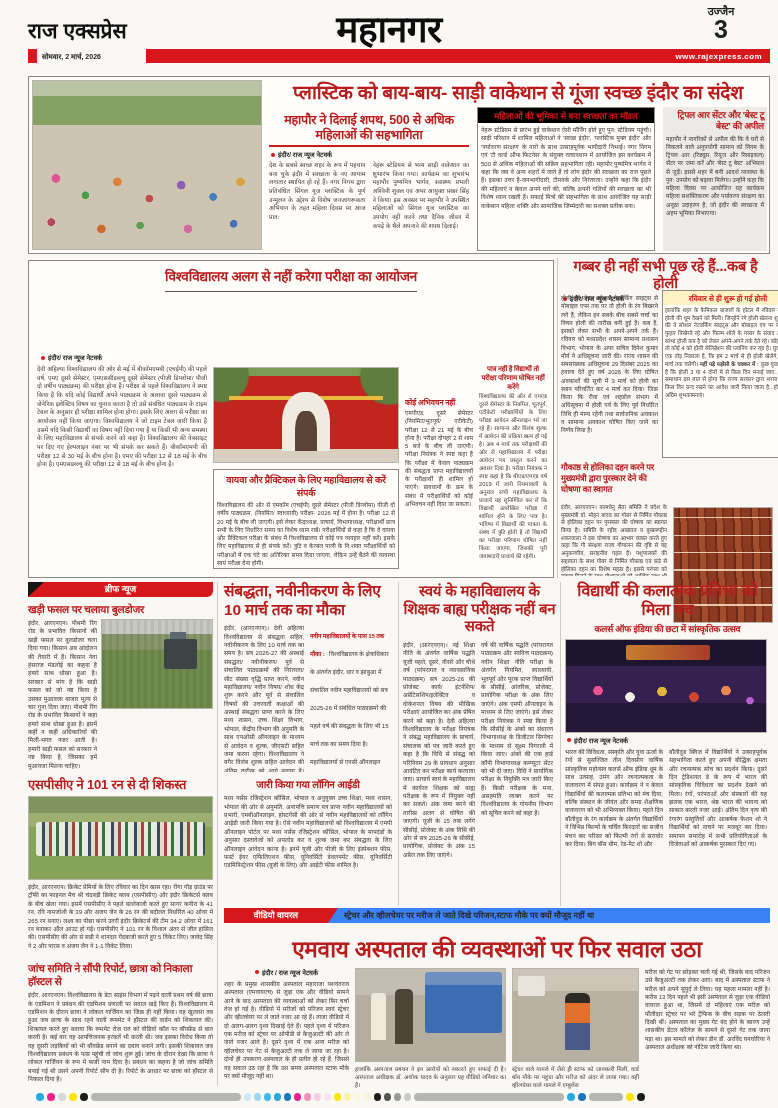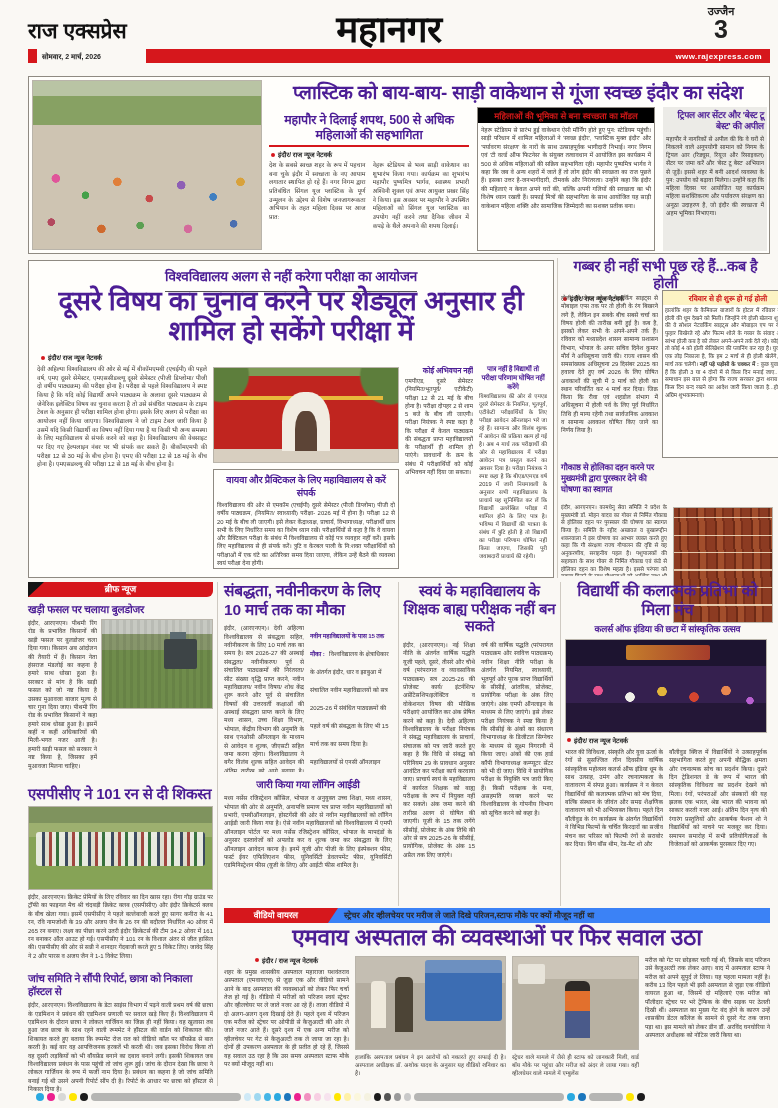--- a/index.html
+++ b/index.html
@@ -1,19 +1,19 @@
 <!DOCTYPE html>
 <html lang="hi"><head>
 <meta charset="utf-8">
 <style>
   html,body{margin:0;padding:0;background:#e8e6e1;}
   .page{position:relative;width:778px;height:1108px;margin:0 auto;background:#faf8f4;
         font-family:"Liberation Sans","DejaVu Sans",sans-serif;color:#222;overflow:hidden;}
   .abs{position:absolute;}
-  .hl{font-weight:800;color:#4c1d95;letter-spacing:-.2px;}
+  .hl{font-weight:800;color:#b91c1c;letter-spacing:-.2px;}
   .body-txt{font-size:6.2px;line-height:1.4;color:#3b3833;text-align:justify;overflow:hidden;}
   .cols2{column-count:2;column-gap:7px;}
   .byline{display:flex;align-items:center;gap:3px;font-size:6.6px;font-weight:700;color:#242424;}
   .byline .dot{width:4px;height:4px;border-radius:50%;background:#d6171c;flex:0 0 auto;}
   .box{border:1px solid #8f8a82;background:#fffefb;box-sizing:border-box;}
   .rule-l{border-left:1px solid #cfcac2;}
   .rule-r{border-right:1px solid #cfcac2;}
   .ph{box-sizing:border-box;border:1px solid #b9b4aa;position:relative;overflow:hidden;}
   .ph i{position:absolute;display:block;}
 
@@ -128,35 +128,34 @@
     <div class="abs gray-box" style="left:634px;top:30px;width:104px;height:144px;padding:3px;box-sizing:border-box;">
       <div class="hl" style="font-size:9px;line-height:1.25;text-align:right;">ट्रिपल आर सेंटर और 'बेस्ट टू बेस्ट' की अपील</div>
       <div class="body-txt" style="font-size:5.9px;margin-top:2px;height:112px;">महापौर ने नागरिकों से अपील की कि वे घरों से निकलने वाले अनुपयोगी सामान को निगम के ट्रिपल आर (रिड्यूस, रियूज और रिसाइकल) सेंटर पर जमा करें और 'बेस्ट टू बेस्ट' अभियान से जुड़ें। इससे शहर में बनी आदर्श व्यवस्था के पुन: उपयोग को बढ़ावा मिलेगा। उन्होंने कहा कि महिला दिवस पर आयोजित यह कार्यक्रम महिला सशक्तिकरण और पर्यावरण संरक्षण का अनूठा उदाहरण है, जो इंदौर की स्वच्छता में अहम भूमिका निभाएगा।</div>
     </div>
   </div>
 
   <div class="abs box" style="left:28px;top:260px;width:526px;height:318px;">
     <div class="abs" style="left:0;right:0;top:6px;text-align:center;">
       <span class="hl" style="font-size:13.5px;border-bottom:1px solid #555;padding-bottom:7px;">विश्वविद्यालय अलग से नहीं करेगा परीक्षा का आयोजन</span>
     </div>
-    <div class="abs hl" style="left:6px;right:6px;top:26px;font-size:27px;line-height:1.1;text-align:center;">दूसरे विषय का चुनाव करने पर शेड्यूल अनुसार ही शामिल हो सकेंगे परीक्षा में</div>
     <div class="byline abs" style="left:12px;top:92px;">
       <i class="dot"></i>
       <span>इंदौर/ राज न्यूज नेटवर्क</span>
     </div>
     <div class="abs body-txt" style="left:8px;top:104px;width:170px;height:204px;">देवी अहिल्या विश्वविद्यालय की ओर से मई में बीकॉमएमबी (एचईपी) की पहले वर्ष, एमए दूसरे सेमेस्टर, एमएससीडब्ल्यू दूसरे सेमेस्टर (पीजी डिप्लोमा/ पीजी दो वर्षीय पाठ्यक्रम) की परीक्षा होना है। परीक्षा से पहले विश्वविद्यालय ने स्पष्ट किया है कि यदि कोई विद्यार्थी अपने पाठ्यक्रम के अलावा दूसरे पाठ्यक्रम से जेनेरिक इलेक्टिव विषय का चुनाव करता है तो उसे संबंधित पाठ्यक्रम के टाइम टेबल के अनुसार ही परीक्षा शामिल होना होगा। इसके लिए अलग से परीक्षा का आयोजन नहीं किया जाएगा। विश्वविद्यालय ने जो टाइम टेबल जारी किया है उसमें यदि किसी विद्यार्थी का विषय नहीं दिया गया है या किसी भी अन्य समस्या के लिए महाविद्यालय से संपर्क करने को कहा है। विश्वविद्यालय की वेबसाइट पर दिए गए हेल्पलाइन नंबर पर भी संपर्क कर सकते हैं। बीकॉमएमपी की परीक्षा 12 से 30 मई के बीच होना है। एमए की परीक्षा 12 से 18 मई के बीच होना है। एमएसडब्ल्यू की परीक्षा 12 से 18 मई के बीच होना है।</div>
     <div class="abs ph ph-gate" style="left:184px;top:106px;width:186px;height:96px;">
       <i class="leaf1"></i>
         <i class="leaf2"></i>
         <i class="band"></i>
         <i class="arch"></i>
         <i class="door"></i>
     </div>
     <div class="abs" style="left:376px;top:104px;width:68px;height:204px;overflow:hidden;">
-      <div class="hl" style="font-size:7.6px;text-align:right;">कोई अभिवचन नहीं</div>
+      <div class="hl" style="font-size:7.6px;text-align:left;margin-top:32px;">कोई अभिवचन नहीं</div>
       <div class="body-txt" style="font-size:5.9px;margin-top:2px;">एमपीएड, दूसरे सेमेस्टर (नियमित/भूतपूर्व/ एटीकेटी) परीक्षा 12 से 21 मई के बीच होना है। परीक्षा दोपहर 2 से शाम 5 बजे के बीच ली जाएगी। परीक्षा नियंत्रक ने स्पष्ट कहा है कि परीक्षा में केवल पाठ्यक्रम की संबद्धता प्राप्त महाविद्यालयों के परीक्षार्थी ही शामिल हो पाएंगे। प्रावधानों के क्रम के संबंध में परीक्षार्थियों को कोई अभिवचन नहीं दिया जा सकता।</div>
     </div>
     <div class="abs" style="left:450px;top:104px;width:68px;height:204px;overflow:hidden;">
       <div class="hl" style="font-size:7px;text-align:center;line-height:1.25;">पात्र नहीं है विद्यार्थी तो परीक्षा परिणाम घोषित नहीं करेंगे</div>
       <div class="body-txt" style="font-size:5.7px;margin-top:2px;">विश्वविद्यालय की ओर से एमएड दूसरे सेमेस्टर के नियमित, भूतपूर्व, एटीकेटी परीक्षार्थियों के लिए परीक्षा आवेदन ऑनलाइन भरे जा रहे हैं। सामान्य और विलंब शुल्क में आवेदन की प्रक्रिया खत्म हो गई है। अब 4 मार्च तक परीक्षार्थी की ओर से महाविद्यालय में परीक्षा आवेदन पत्र प्रस्तुत करने का अवसर दिया है। परीक्षा नियंत्रक ने स्पष्ट कहा है कि बीएड/एमएड वर्ष 2019 में जारी नियमावली के अनुसार सभी महाविद्यालय के प्राचार्य यह सुनिश्चित कर लें कि विद्यार्थी उल्लेखित परीक्षा में शामिल होने के लिए पात्र है। भविष्य में विद्यार्थी की पात्रता के संबंध में त्रुटि होती है तो विद्यार्थी का परीक्षा परिणाम घोषित नहीं किया जाएगा, जिसकी पूरी जवाबदारी प्राचार्य की रहेगी।</div>
     </div>
     <div class="abs box" style="left:184px;top:208px;width:186px;height:100px;padding:3px;">
       <div class="hl" style="font-size:9.5px;text-align:center;">वायवा और प्रैक्टिकल के लिए महाविद्यालय से करें संपर्क</div>
       <div class="body-txt" style="font-size:5.9px;margin-top:2px;height:74px;">विश्वविद्यालय की ओर से एमकॉम (एचईपी) दूसरे सेमेस्टर (पीजी डिप्लोमा) पीजी दो वर्षीय पाठ्यक्रम, (नियमित/ स्वाध्यायी) परीक्षा- 2026 मई में होना है। परीक्षा 12 से 20 मई के बीच ली जाएगी। इसे लेकर केंद्राध्यक्ष, प्राचार्य, विभागाध्यक्ष, परीक्षार्थी छात्र सभी के लिए निर्धारित समय का विशेष ध्यान रखें। परीक्षार्थियों से कहा है कि वे वायवा और प्रैक्टिकल परीक्षा के संबंध में विश्वविद्यालय से कोई पत्र व्यवहार नहीं करें। इसके लिए महाविद्यालय से ही संपर्क करें। त्रुटि व केरबल पाली के नि:शक्त परीक्षार्थियों को परीक्षाओं में एक घंटे का अतिरिक्त समय दिया जाएगा, लेकिन उन्हें बैठने की व्यवस्था स्वयं परीक्षा देना होगी।</div>
     </div>
@@ -189,21 +188,21 @@
       <span>ब्रीफ न्यूज</span>
     </div>
     <div class="hl" style="font-size:10.5px;margin-top:5px;">खड़ी फसल पर चलाया बुलडोजर</div>
     <div style="margin-top:3px;height:152px;overflow:hidden;">
       <div class="ph ph-dozer" style="float:right;width:112px;height:90px;margin:0 0 3px 4px;">
           <i class="cab2"></i>
           <i class="cab"></i>
         </div>
       <div class="body-txt" style="font-size:6px;">इंदौर, आरएनएन। पीथमी रिंग रोड के प्रभावित किसानों की खड़ी फसल पर बुलडोजर चला दिया गया। किसान अब आंदोलन की तैयारी में हैं। किसान नेता हंसराज मंडलोई का कहना है हमारे साथ धोखा हुआ है। सरकार से मांग है कि खड़ी फसल को जो नष्ट किया है उसका मुआवजा बाजार मूल्य से चार गुना दिया जाए। पीथमी रिंग रोड के प्रभावित किसानों ने कहा हमारे साथ धोखा हुआ है। इसमें कहीं न कहीं अधिकारियों की मिली-भगत नजर आती है। हमारी खड़ी फसल को सरकार ने नष्ट किया है, जिसका हमें मुआवजा मिलना चाहिए।</div>
     </div>
-    <div class="hl" style="font-size:15px;margin-top:12px;">एसपीसीए ने 101 रन से दी शिकस्त</div>
+    <div class="hl" style="font-size:13px;margin-top:4px;">एसपीसीए ने 101 रन से दी शिकस्त</div>
     <div class="ph ph-cricket" style="width:100%;height:84px;margin:3px 0;box-sizing:border-box;">
         <i class="team"></i>
       </div>
     <div class="body-txt" style="font-size:6px;height:74px;">इंदौर, आरएनएन। क्रिकेट प्रेमियों के लिए रविवार का दिन खास रहा। रीगा गौड़ ग्राउंड पर ट्रॉफी का फाइनल मैच श्री चंदबड़ी क्रिकेट क्लब (एसपीसीए) और इंदौर क्रिकेटर्स क्लब के बीच खेला गया। इसमें एसपीसीए ने पहले बल्लेबाजी करते हुए सागर कनीरा के 41 रन, रवि नामजोशी के 39 और अजय जैन के 26 रन की बदौलत निर्धारित 40 ओवर में 265 रन बनाए। लक्ष्य का पीछा करने उतरी इंदौर क्रिकेटर्स की टीम 34.2 ओवर में 161 रन बनाकर ऑल आउट हो गई। एसपीसीए ने 101 रन के विशाल अंतर से जीत हासिल की। एसपीसीए की ओर से सन्नी ने शानदार गेंदबाजी करते हुए 5 विकेट लिए। जावेद सिंह ने 2 और पारस व अजय जैन ने 1-1 विकेट लिया।</div>
     <div class="hl" style="font-size:10.5px;line-height:1.25;margin-top:5px;">जांच समिति ने सौंपी रिपोर्ट, छात्रा को निकाला हॉस्टल से</div>
     <div class="body-txt" style="font-size:6px;height:96px;margin-top:3px;">इंदौर, आरएनएन। विश्वविद्यालय के डेटा साइंस विभाग में पढ़ने वाली प्रथम वर्ष की छात्रा के एडमिशन ने प्रबंधन की एडमिशन प्रणाली पर सवाल खड़े किए हैं। विश्वविद्यालय में एडमिशन के दौरान छात्रा ने लोकल गार्जियन का जिक्र ही नहीं किया। वह खुलासा तब हुआ जब छात्रा के साथ रहने वाली रूममेट ने हॉस्टल की वार्डन को शिकायत की। शिकायत करते हुए बताया कि रूममेट रोज रात को वीडियो कॉल पर बॉयफ्रेंड से बात करती है। कई बार वह आपत्तिजनक हरकतें भी करती थी। जब इसका विरोध किया तो वह दूसरी लड़कियों को भी बॉयफ्रेंड बनाने का दबाव बनाने लगी। इसकी शिकायत जब विश्वविद्यालय प्रबंधन के पास पहुंची तो जांच शुरू हुई। जांच के दौरान देखा कि छात्रा ने लोकल गार्जियन के रूप में फर्जी नाम दिया है। प्रबंधन का कहना है जो जांच समिति बनाई गई थी उसने अपनी रिपोर्ट सौंप दी है। रिपोर्ट के आधार पर छात्रा को हॉस्टल से निकाल दिया है।</div>
   </div>
 
   <div class="abs" style="left:224px;top:582px;width:168px;height:324px;">
     <div class="hl" style="font-size:15.5px;line-height:1.2;text-align:left;">संबद्धता, नवीनीकरण के लिए 10 मार्च तक का मौका</div>
@@ -240,21 +239,21 @@
       <div class="body-txt" style="width:98px;height:150px;font-size:6px;">भारत की विविधता, संस्कृति और युवा ऊर्जा के रंगों से सुसज्जित तीन दिवसीय वार्षिक सांस्कृतिक महोत्सव कलर्स ऑफ इंडिया धूम के साथ उत्साह, उमंग और रचनात्मकता के वातावरण में संपन्न हुआ। कार्यक्रम ने न केवल विद्यार्थियों की कलात्मक प्रतिभा को मंच दिया, बल्कि संस्थान के जीवंत और समग्र शैक्षणिक वातावरण को भी अभिव्यक्त किया। पहले दिन बॉलीवुड के रंग कार्यक्रम के अंतर्गत विद्यार्थियों ने विभिन्न फिल्मों के चर्चित किरदारों का सजीव मंचन कर परिसर को फिल्मी रंगों से सराबोर कर दिया। बिग बॉस थीम, रेड-मैट शो और</div>
       <div class="body-txt" style="width:98px;height:150px;font-size:6px;">बॉलीवुड क्विज में विद्यार्थियों ने उत्साहपूर्वक सहभागिता करते हुए अपनी बौद्धिक क्षमता और रचनात्मक सोच का प्रदर्शन किया। दूसरे दिन ट्रेडिशनल डे के रूप में भारत की सांस्कृतिक विविधता का प्रदर्शन देखने को मिला। रंगों, परंपराओं और संस्कारों की यह झलक एक भारत, श्रेष्ठ भारत की भावना को साकार करती नजर आई। अंतिम दिन नृत्य की रंगारंग प्रस्तुतियों और आकर्षक फैशन शो ने विद्यार्थियों को नाचने पर मजबूर कर दिया। समापन समारोह में सभी प्रतियोगिताओं के विजेताओं को आकर्षक पुरस्कार दिए गए।</div>
     </div>
   </div>
 
   <div class="abs" style="left:224px;top:908px;width:546px;height:178px;">
     <div class="tagrow">
       <div class="tag">वीडियो वायरल</div>
       <div class="kick">स्ट्रेचर और व्हीलचेयर पर मरीज ले जाते दिखे परिजन,स्टाफ मौके पर क्यों मौजूद नहीं था</div>
     </div>
-    <div class="hl" style="font-size:22.5px;line-height:1.1;text-align:center;margin-top:3px;">एमवाय अस्पताल की व्यवस्थाओं पर फिर सवाल उठा</div>
+    <div class="hl" style="font-size:22.5px;line-height:1.1;text-align:center;margin-top:15px;">एमवाय अस्पताल की व्यवस्थाओं पर फिर सवाल उठा</div>
     <div style="display:flex;gap:6px;margin-top:5px;">
       <div style="width:126px;">
         <div class="byline" style="justify-content:center;margin-bottom:3px;">
           <i class="dot"></i>
           <span>इंदौर / राज न्यूज नेटवर्क</span>
         </div>
         <div class="body-txt" style="font-size:6px;height:112px;">शहर के प्रमुख शासकीय अस्पताल महाराजा यशवंतराव अस्पताल (एमवायएच) से जुड़ा एक और वीडियो सामने आने के बाद अस्पताल की व्यवस्थाओं को लेकर फिर चर्चा तेज हो गई है। वीडियो में मरीजों को परिजन स्वयं स्ट्रेचर और व्हीलचेयर पर ले जाते नजर आ रहे हैं। ताजा वीडियो में दो अलग-अलग दृश्य दिखाई देते हैं। पहले दृश्य में परिजन एक मरीज को स्ट्रेचर पर ओपीडी से कैजुअल्टी की ओर ले जाते नजर आते हैं। दूसरे दृश्य में एक अन्य मरीज को व्हीलचेयर पर गेट से कैजुअल्टी तक ले जाया जा रहा है। दोनों ही उपकरण अस्पताल के ही प्रतीत हो रहे हैं, जिससे यह सवाल उठ रहा है कि उस समय अस्पताल स्टाफ मौके पर क्यों मौजूद नहीं था।</div>
       </div>
       <div style="width:152px;">
         <div class="ph ph-hosp1" style="width:100%;height:94px;box-sizing:border-box;">

